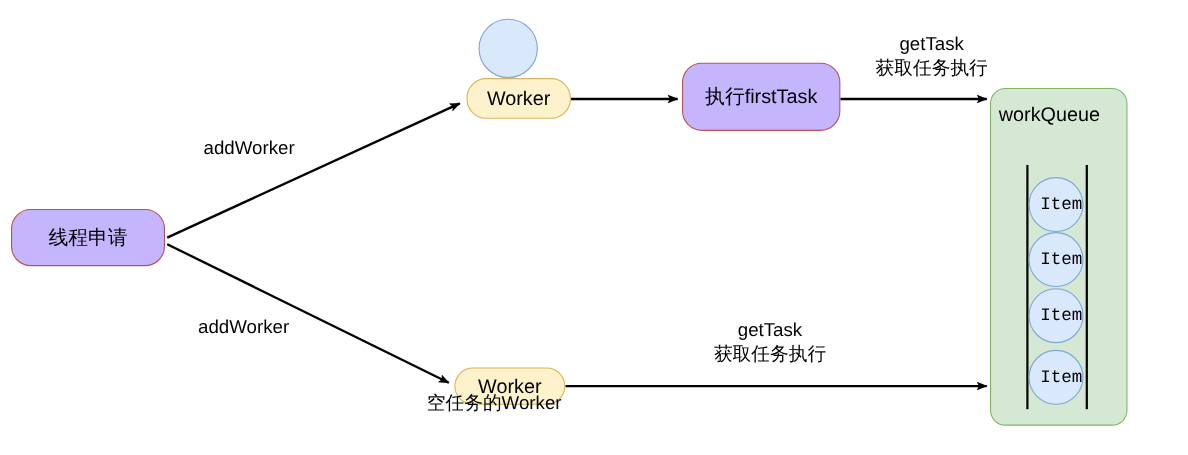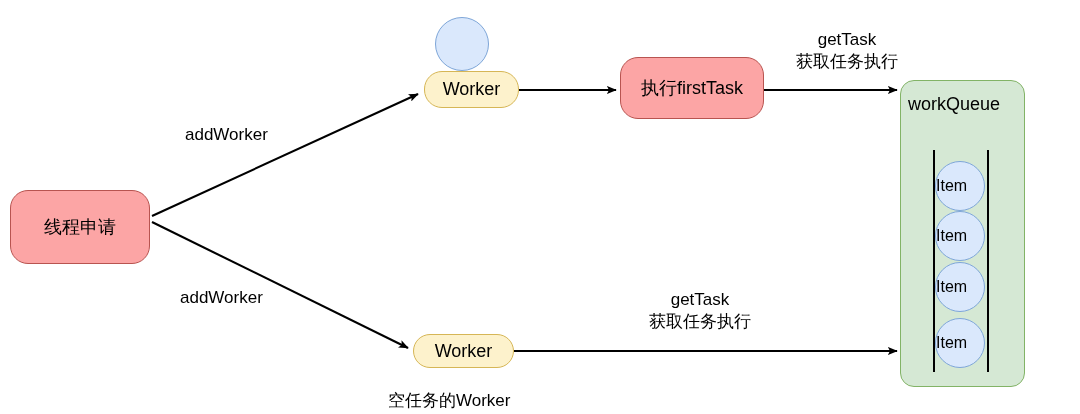--- a/index.html
+++ b/index.html
@@ -32,21 +32,21 @@
     text-align: center;
     color: #000000;
     line-height: 1.15;
   }
   .box {
     border-radius: 18px;
     border-width: 1.6px;
     border-style: solid;
   }
   .box-red {
-    background: #fca5a5;
+    background: #c4b5fd;
     border-color: #b85450;
   }
   .box-yellow {
     background: #fdf2cc;
     border-color: #d6b656;
   }
   .panel-green {
     background: #d5e8d4;
     border: 1.6px solid #82b366;
     border-radius: 14px;
@@ -54,22 +54,23 @@
     box-sizing: border-box;
   }
   .circle {
     position: absolute;
     box-sizing: border-box;
     border-radius: 50%;
     background: #dae8fc;
     border: 1.4px solid #7ea6d8;
     display: flex;
     align-items: center;
-    justify-content: flex-start;
+    justify-content: flex-end;
     color: #000;
+    font-family: Liberation Mono, monospace;
   }
   .label {
     position: absolute;
     color: #000000;
     white-space: pre;
     line-height: 1.22;
   }
   .vline {
     position: absolute;
     background: #000000;
@@ -100,21 +101,21 @@
 
     <line x1="152" y1="222" x2="408" y2="348" stroke="#000000" stroke-width="2.1" marker-end="url(#arrowhead)"></line>
 
     <line x1="519" y1="90" x2="616" y2="90" stroke="#000000" stroke-width="2.1" marker-end="url(#arrowhead)"></line>
 
     <line x1="764" y1="90" x2="897" y2="90" stroke="#000000" stroke-width="2.1" marker-end="url(#arrowhead)"></line>
 
     <line x1="514" y1="351" x2="897" y2="351" stroke="#000000" stroke-width="2.1" marker-end="url(#arrowhead)"></line>
   </svg>
 
-  <div class="node box box-red t-18" style="left:10px; top:190px; width:140px; height:74px;">
+  <div class="node box box-red t-18" style="left:10px; top:190px; width:140px; height:52px;">
     <span>线程申请</span>
   </div>
 
   <div class="label t-17" style="left:185px; top:125px;">addWorker</div>
 
   <div class="label t-17" style="left:180px; top:288px;">addWorker</div>
 
   <div class="circle t-16" style="left:435px; top:17px; width:54px; height:54px;"></div>
 
   <div class="node box box-yellow t-18" style="left:424px; top:71px; width:95px; height:37px;">
@@ -126,21 +127,21 @@
     <span>执行firstTask</span>
   </div>
 
   <div class="label t-17" style="left:797px; top:30px; text-align:center; width:100px;">getTask</div>
   <div class="label t-17" style="left:775px; top:52px; text-align:center; width:144px;">获取任务执行</div>
 
   <div class="node box box-yellow t-18" style="left:413px; top:334px; width:101px; height:34px;">
     <span>Worker</span>
   </div>
 
-  <div class="label t-17" style="left:388px; top:391px;">空任务的Worker</div>
+  <div class="label t-17" style="left:388px; top:357px;">空任务的Worker</div>
 
   <div class="label t-17" style="left:650px; top:290px; text-align:center; width:100px;">getTask</div>
   <div class="label t-17" style="left:628px; top:312px; text-align:center; width:144px;">获取任务执行</div>
 
   <div class="panel-green" style="left:900px; top:80px; width:125px; height:307px;"></div>
 
   <div class="queue-title t-18" style="left:908px; top:94px;">workQueue</div>
 
   <div class="vline" style="left:933px; top:150px; height:222px;"></div>
   <div class="vline" style="left:987px; top:150px; height:222px;"></div>

